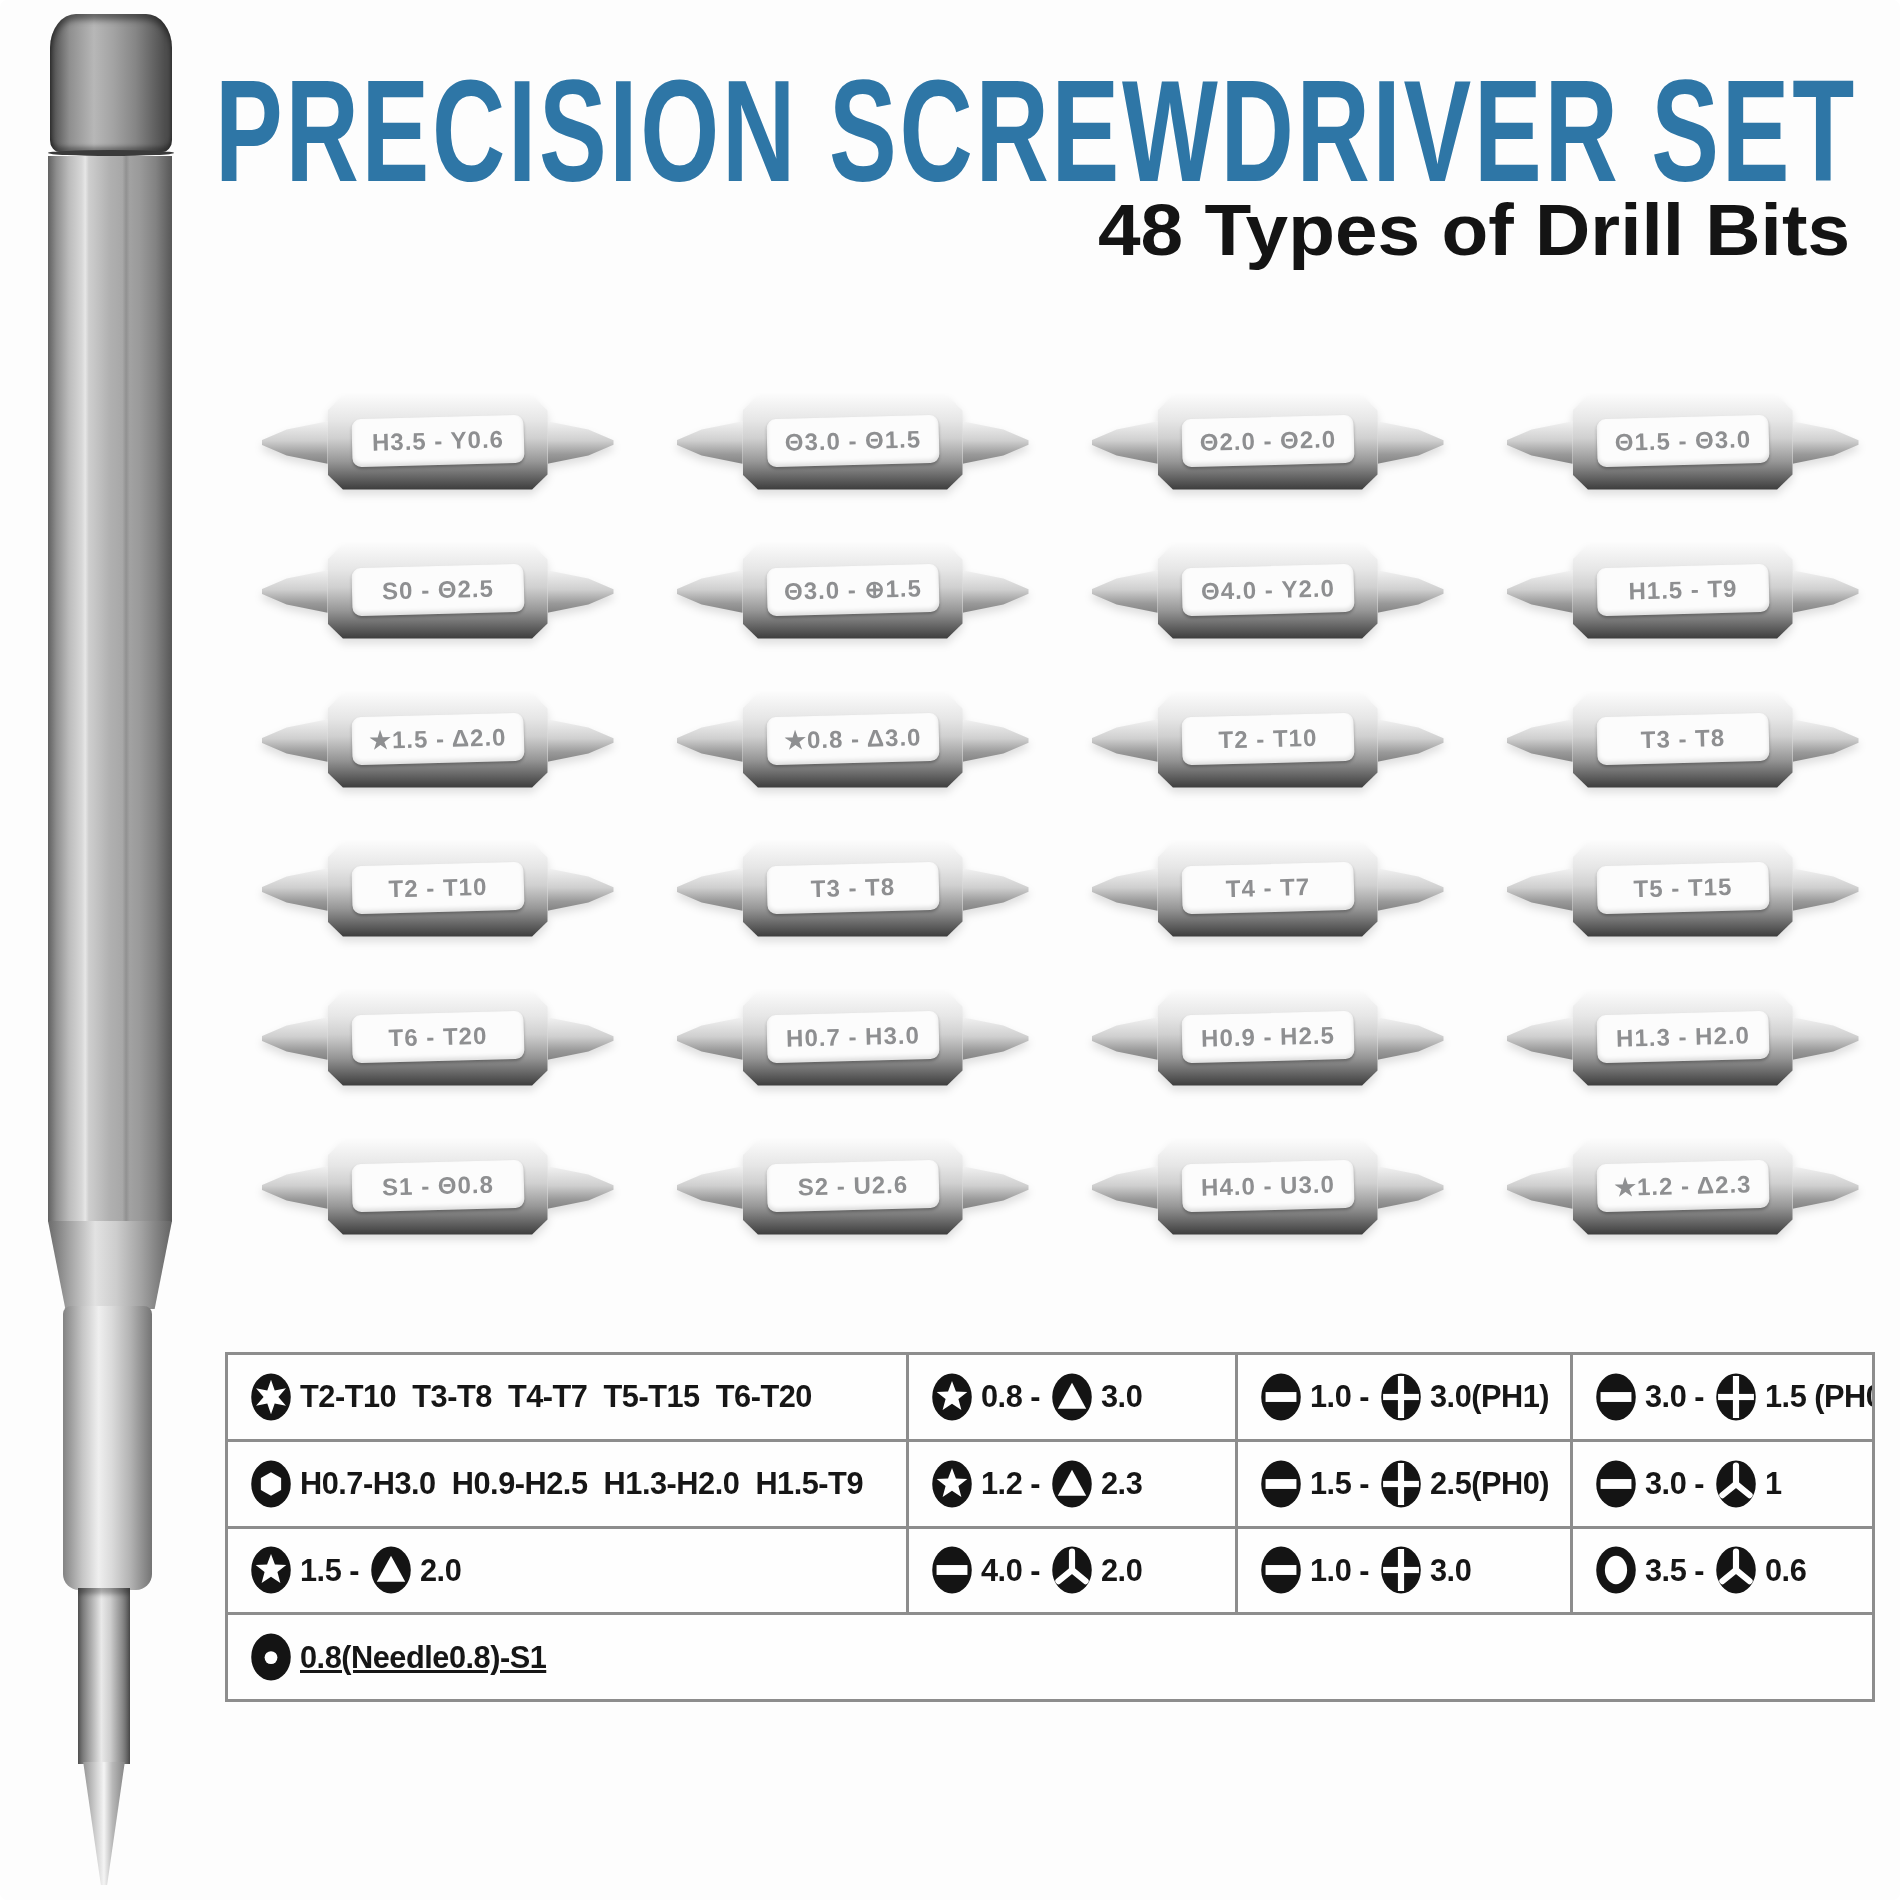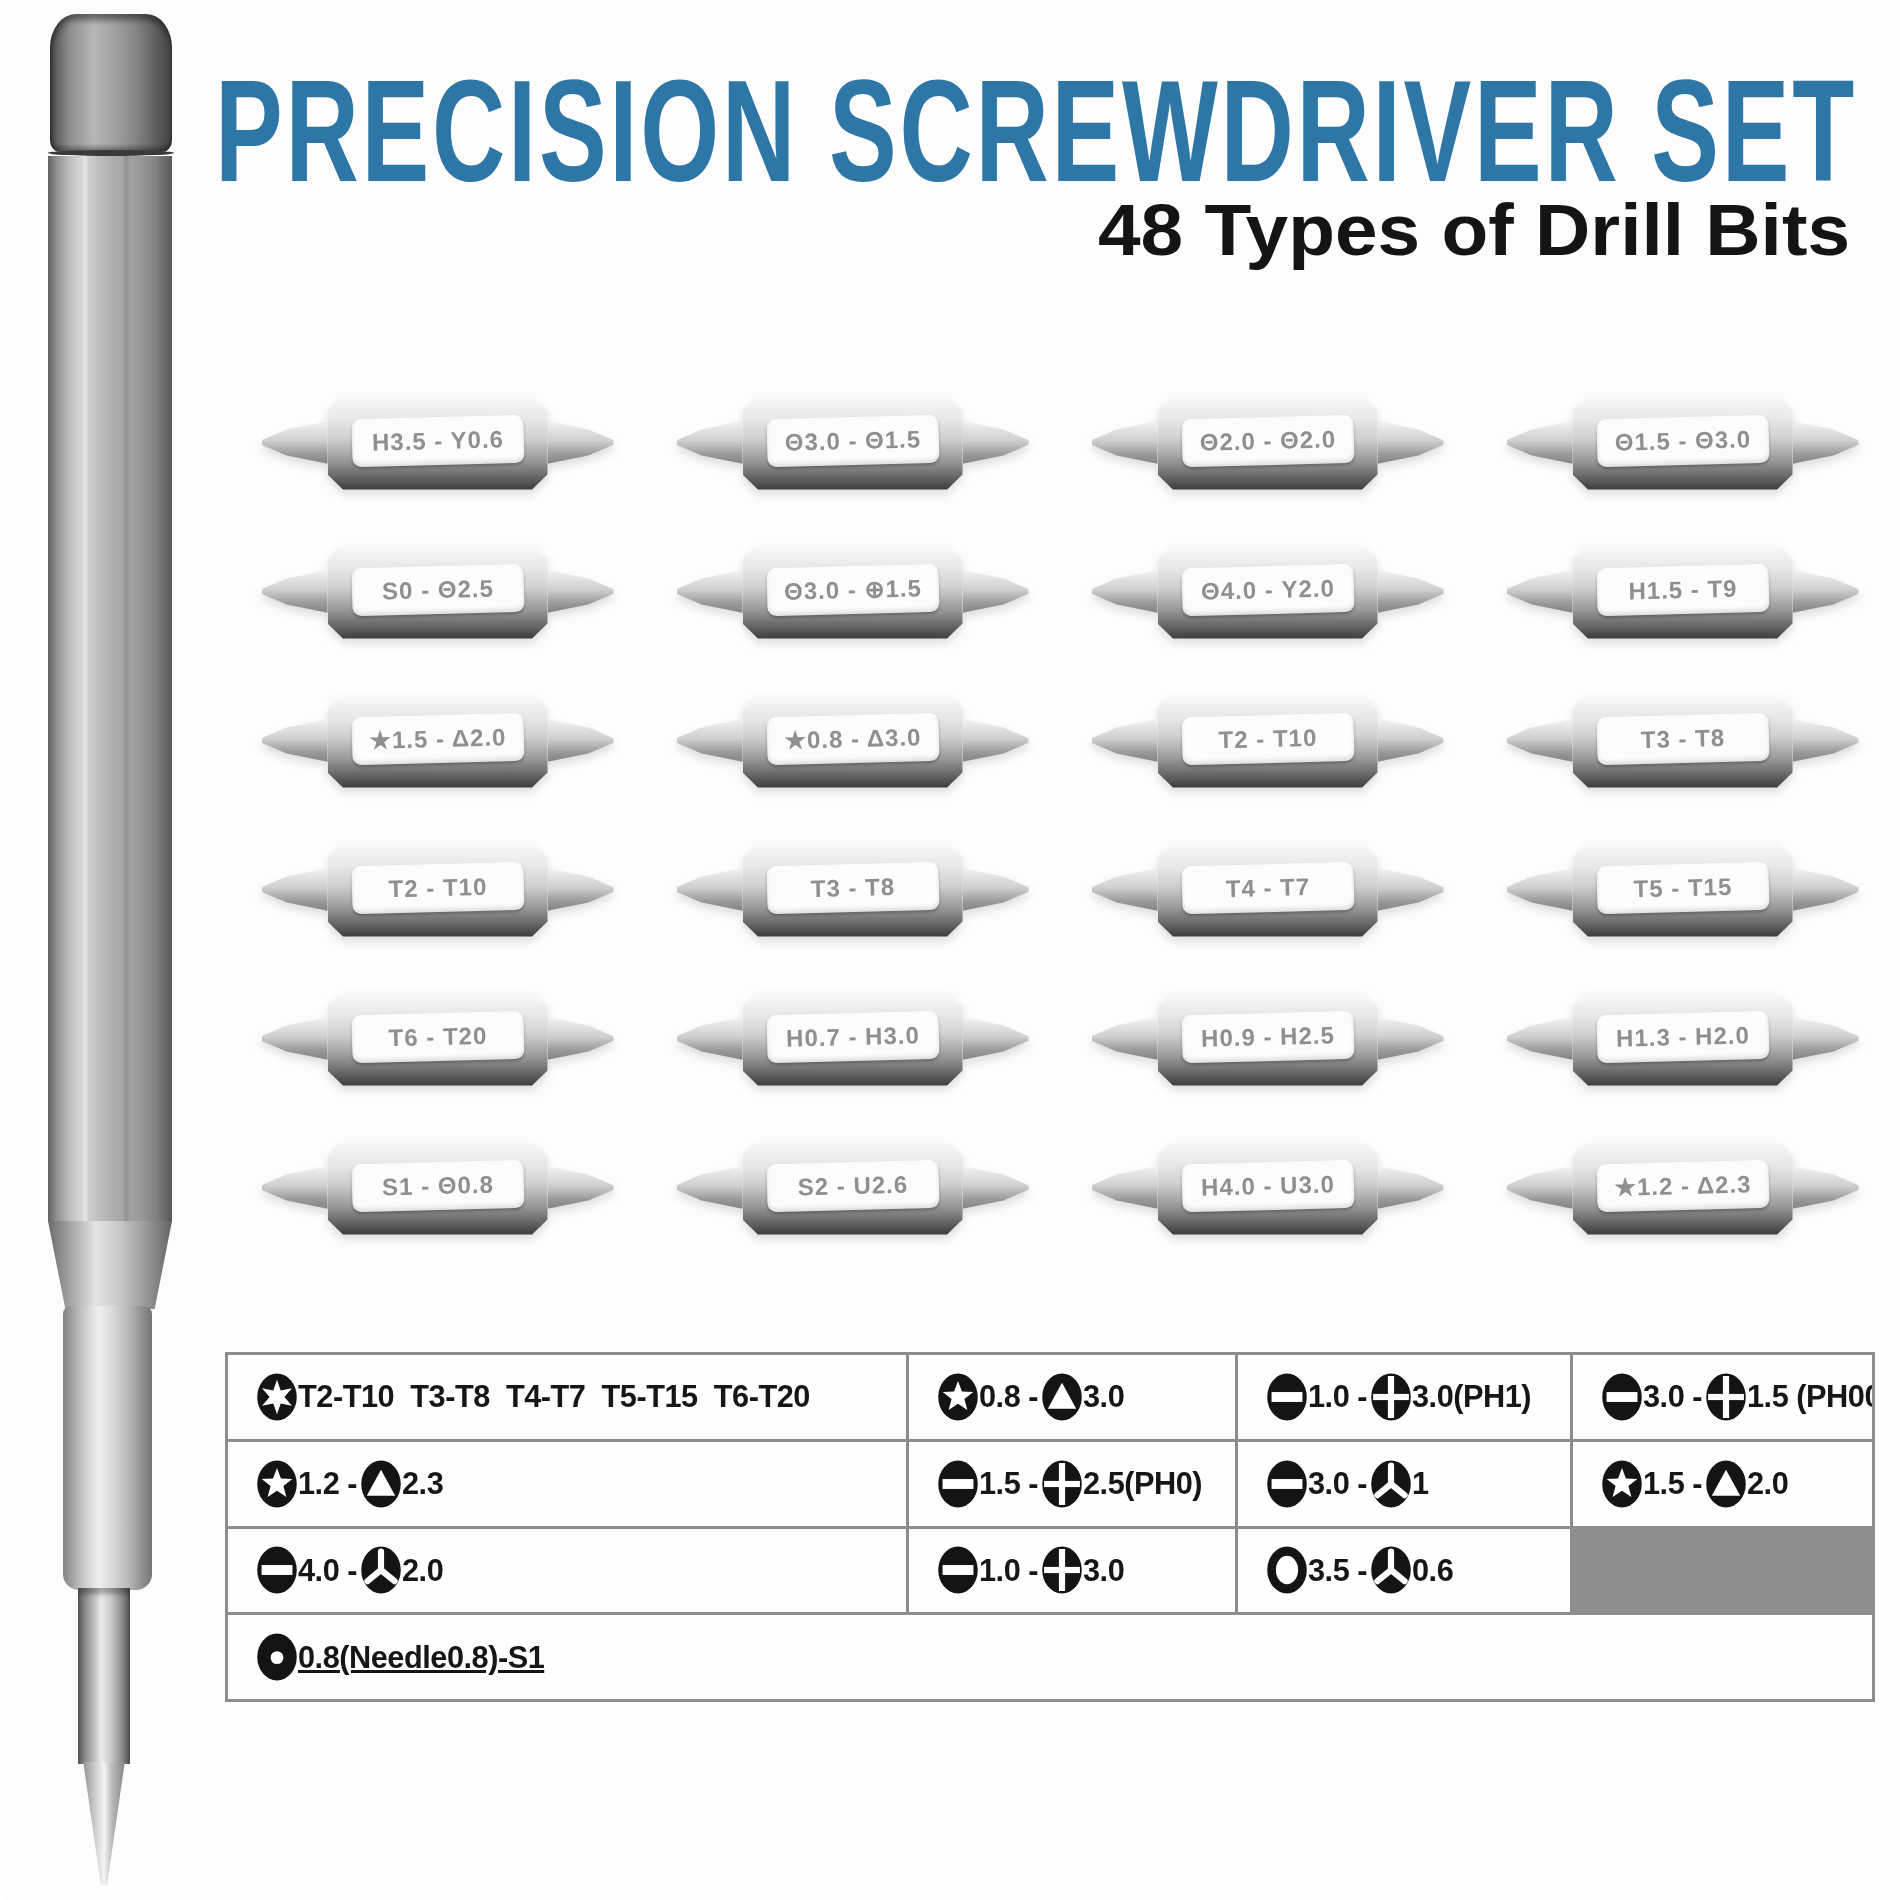--- a/index.html
+++ b/index.html
@@ -55,22 +55,22 @@
              min-width:172px;height:48px;padding:0 8px;box-sizing:border-box;
              background:#fcfcfc;border-radius:9px;
              box-shadow:0 2px 3px rgba(0,0,0,.28), inset 0 -3px 4px rgba(0,0,0,.12);
              display:flex;align-items:center;justify-content:center;
              font-size:24px;font-weight:bold;letter-spacing:1px;color:#8e8f91;white-space:nowrap;}
 
   
   .spec-table{position:absolute;left:225px;top:1352px;width:1650px;height:350px;
               display:grid;grid-template-columns:678px 326px 332px 1fr;grid-auto-rows:1fr;
               gap:3px;background:#8d8d8d;border:3px solid #8d8d8d;box-sizing:border-box;}
-  .cell{background:#fefefe;display:flex;align-items:center;gap:0;
-        padding:0 6px 0 28px;white-space:pre;overflow:hidden;
+  .cell{background:#fefefe;display:flex;align-items:center;gap:8px;
+        padding:0 6px 0 22px;white-space:pre;overflow:hidden;
         font-size:32px;font-weight:bold;color:#161616;letter-spacing:-0.5px;}
   .cell.span-all{grid-column:1 / -1;text-decoration:underline;}
   .ic{width:42px;height:50px;flex:0 0 auto;display:block;}
   .cell .txt{transform:scaleX(.96);transform-origin:left center;}
 </style>
 </head>
 <body>
 
 <div class="canvas">
 
@@ -329,20 +329,24 @@
       <div class="cell"><span><svg class="ic" viewBox="0 0 34 40">
             <ellipse cx="17" cy="20" rx="16" ry="19" fill="#141414"></ellipse>
             <rect x="4.5" y="16" width="25" height="8" fill="#fff"></rect>
           </svg></span><span class="txt">3.0 -</span><span><svg class="ic" viewBox="0 0 34 40">
             <ellipse cx="17" cy="20" rx="16" ry="19" fill="#141414"></ellipse>
             <rect x="14.5" y="3" width="5" height="34" fill="#fff"></rect>
             <rect x="2.5" y="17.5" width="29" height="5" fill="#fff"></rect>
           </svg></span><span class="txt">1.5 (PH000)</span></div>
       <div class="cell"><span><svg class="ic" viewBox="0 0 34 40">
             <ellipse cx="17" cy="20" rx="16" ry="19" fill="#141414"></ellipse>
+            <polygon fill="#fff" points="17,10.5 25.2,15.2 25.2,24.8 17,29.5 8.8,24.8 8.8,15.2"></polygon>
+          </svg></span><span class="txt">H0.7-H3.0  H0.9-H2.5  H1.3-H2.0  H1.5-T9</span></div>
+      <div class="cell"><span><svg class="ic" viewBox="0 0 34 40">
+            <ellipse cx="17" cy="20" rx="16" ry="19" fill="#141414"></ellipse>
             <polygon fill="#fff" points="17,7 20.2,15.6 29.4,16 22.2,21.7 24.6,30.5 17,25.5 9.4,30.5 11.8,21.7 4.6,16 13.8,15.6"></polygon>
           </svg></span><span class="txt">1.2 -</span><span><svg class="ic" viewBox="0 0 34 40">
             <ellipse cx="17" cy="20" rx="16" ry="19" fill="#141414"></ellipse>
             <polygon fill="#fff" points="17,8.5 28.5,29.5 5.5,29.5"></polygon>
           </svg></span><span class="txt">2.3</span></div>
       <div class="cell"><span><svg class="ic" viewBox="0 0 34 40">
             <ellipse cx="17" cy="20" rx="16" ry="19" fill="#141414"></ellipse>
             <rect x="4.5" y="16" width="25" height="8" fill="#fff"></rect>
           </svg></span><span class="txt">1.5 -</span><span><svg class="ic" viewBox="0 0 34 40">
             <ellipse cx="17" cy="20" rx="16" ry="19" fill="#141414"></ellipse>

